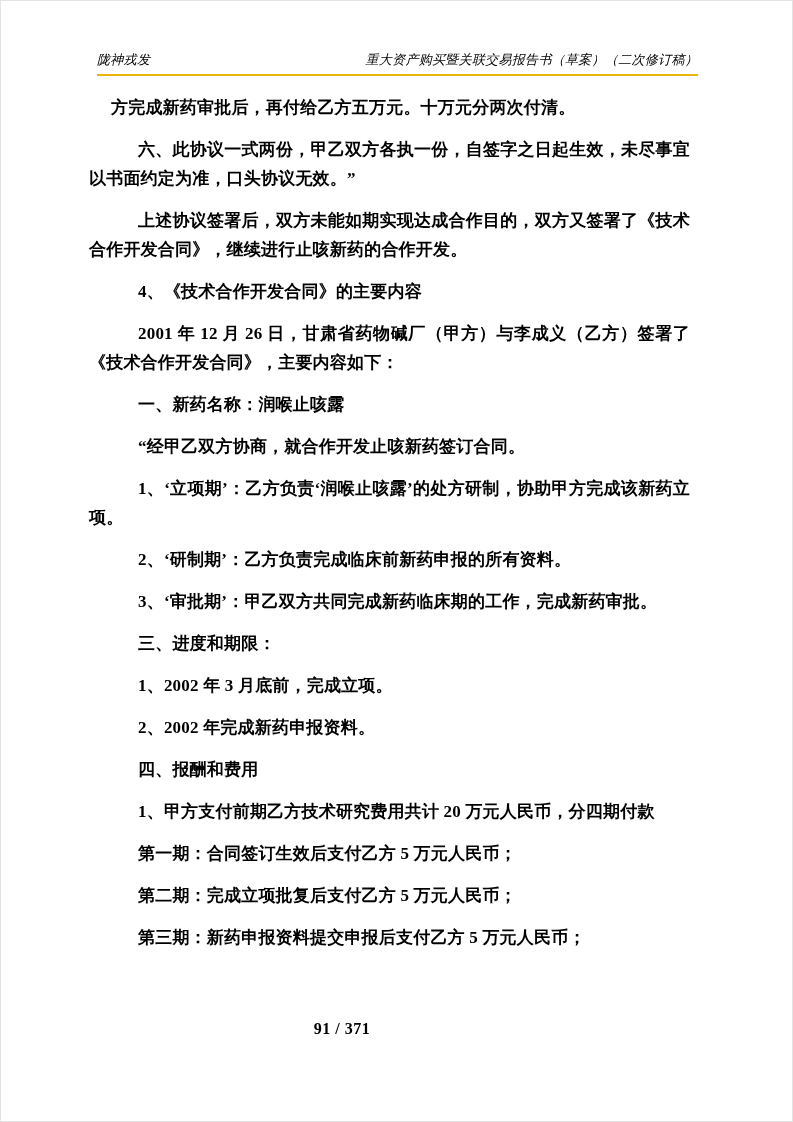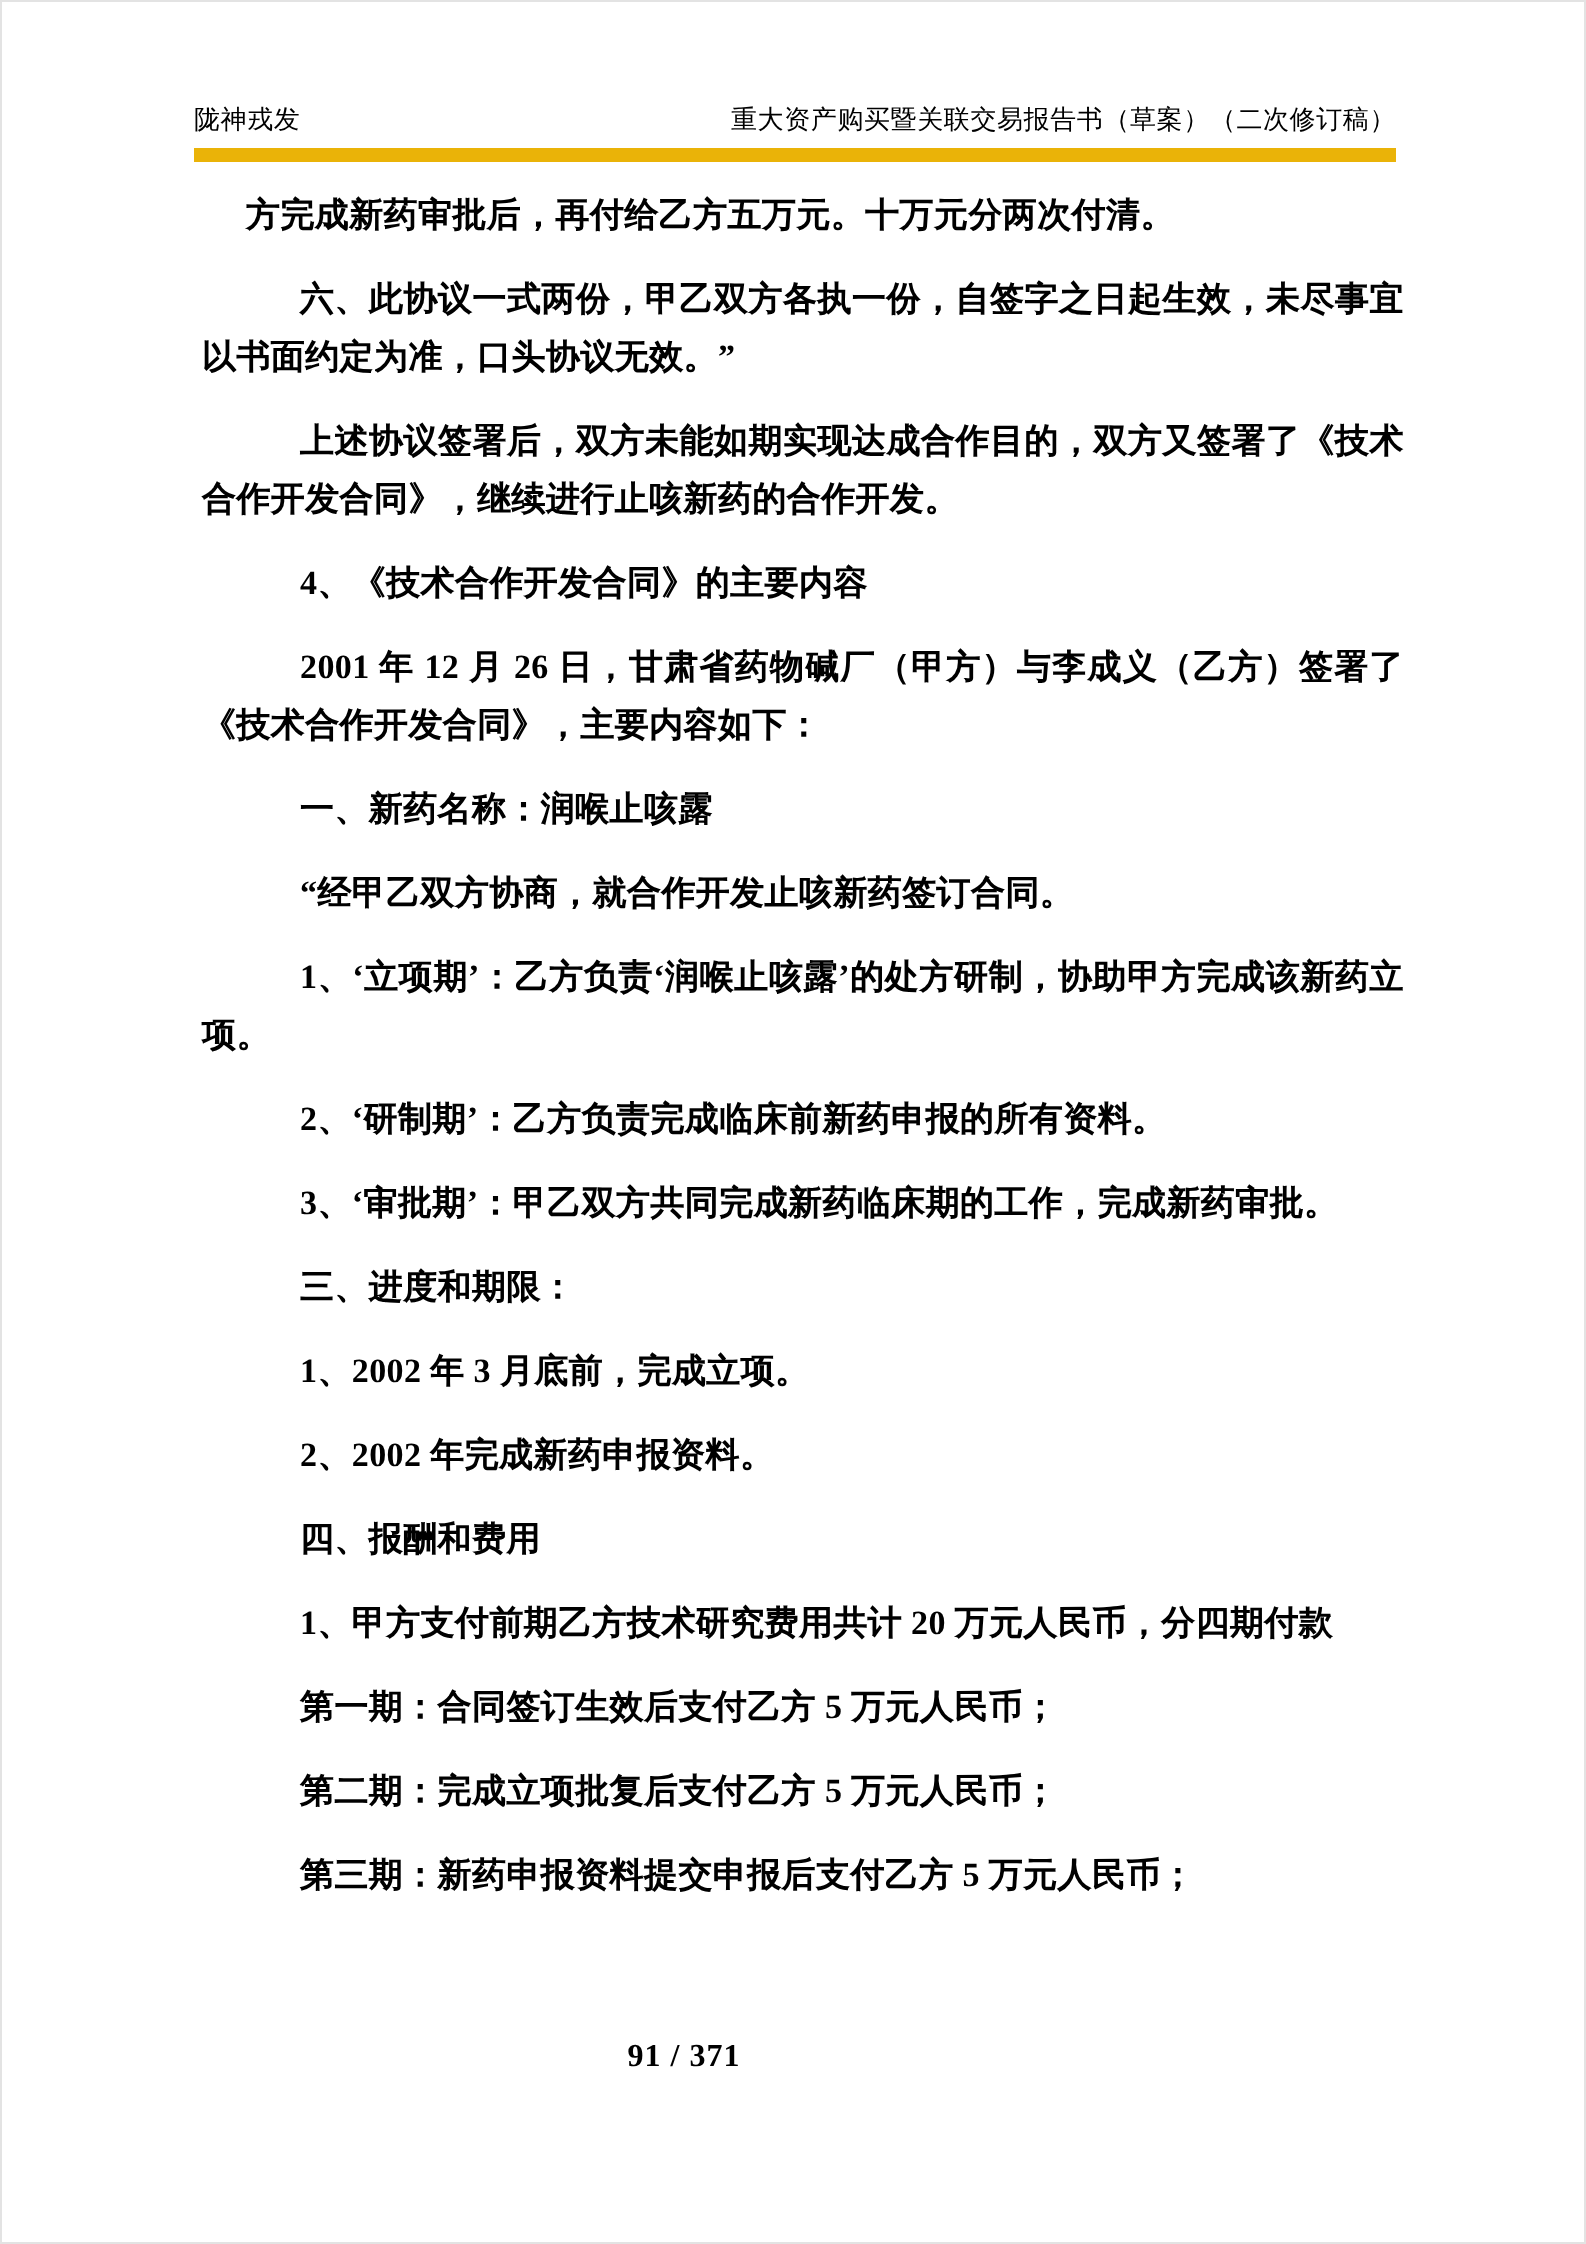--- a/index.html
+++ b/index.html
@@ -18,29 +18,30 @@
     position: absolute;
     left: 96px;
     top: 50px;
     width: 601px;
     display: flex;
     justify-content: space-between;
     align-items: flex-end;
     font-size: 13px;
     line-height: 18px;
     padding-bottom: 5px;
-    border-bottom: 7px solid #eab308;
+    border-bottom: 2px solid #eab308;
     font-weight: normal;
     letter-spacing: 0.3px;
+    font-style: italic;
   }
   .header .hleft { white-space: nowrap; }
   .header .hright { white-space: nowrap; text-align: right; }
   .doc-body {
     position: absolute;
-    left: 100px;
+    left: 88px;
     top: 92px;
     width: 601px;
   }
   .para {
     font-size: 17px;
     font-weight: bold;
     line-height: 29px;
     margin: 0 0 13px 0;
     text-align: justify;
     letter-spacing: 0.2px;

